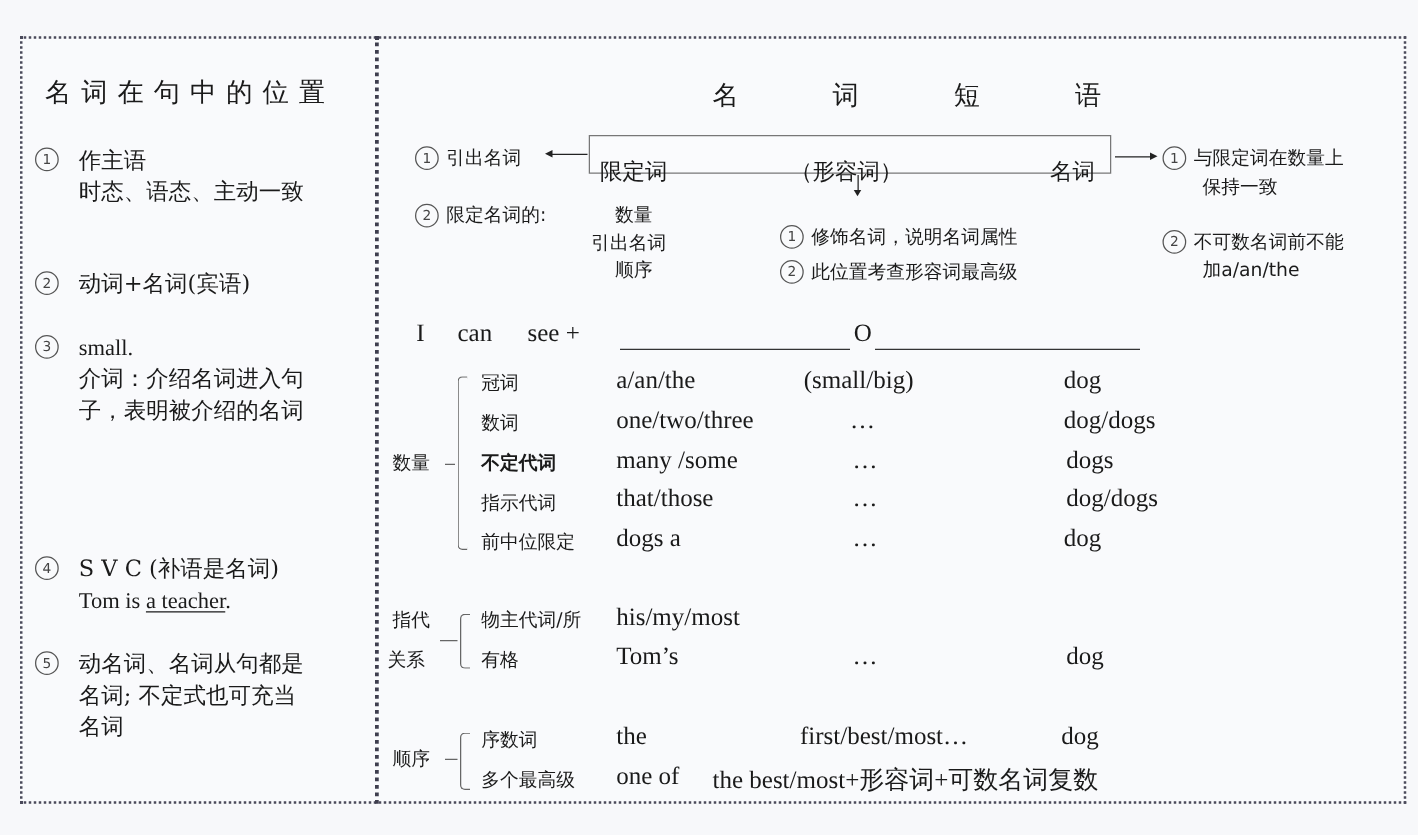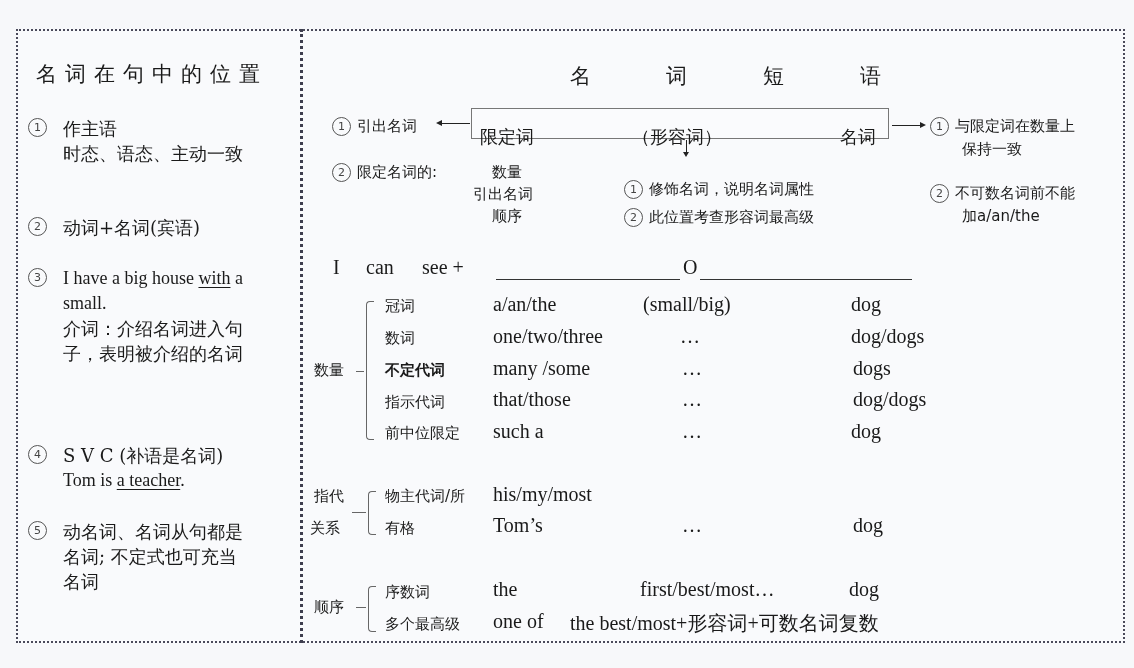--- a/index.html
+++ b/index.html
@@ -77,21 +77,20 @@
 <div class="litem" style="top:215px;">
   <span class="circ">2</span>
   <div class="lines">
       <div>动词+名词(宾语)</div>
     </div>
 </div>
 
 <div class="litem" style="top:266px;">
   <span class="circ">3</span>
   <div class="lines">
-    <div style="font-family:'Liberation Serif',serif;"><span>I have a big house </span><span class="u">with</span><span> a</span></div>
     <div style="font-family:'Liberation Serif',serif;">small.</div>
     <div>介词：介绍名词进入句</div>
     <div>子，表明被介绍的名词</div>
   </div>
 </div>
 
 <div class="litem" style="top:443px;">
   <span class="circ">4</span>
   <div class="lines">
     <div>S V C (补语是名词)</div>
@@ -173,21 +172,21 @@
 <div class="tx" style="left:493px; top:357px;">many /some</div>
 <div class="tx" style="left:682px; top:357px;">…</div>
 <div class="tx" style="left:853px; top:357px;">dogs</div>
 
 <div class="cn" style="left:385px; top:393px;">指示代词</div>
 <div class="tx" style="left:493px; top:388px;">that/those</div>
 <div class="tx" style="left:682px; top:388px;">…</div>
 <div class="tx" style="left:853px; top:388px;">dog/dogs</div>
 
 <div class="cn" style="left:385px; top:424px;">前中位限定</div>
-<div class="tx" style="left:493px; top:420px;">such a</div>
+<div class="tx" style="left:493px; top:420px;">dogs a</div>
 <div class="tx" style="left:682px; top:420px;">…</div>
 <div class="tx" style="left:851px; top:420px;">dog</div>
 
 <div class="cn" style="left:314px; top:487px;">指代</div>
 <div class="cn" style="left:310px; top:519px;">关系</div>
 <div class="brace-tick" style="left:352px; top:512px; width:14px;"></div>
 <div class="brace" style="left:368px; top:491px; height:44px;"></div>
 
 <div class="cn" style="left:385px; top:487px;">物主代词/所</div>
 <div class="tx" style="left:493px; top:483px;">his/my/most</div>

